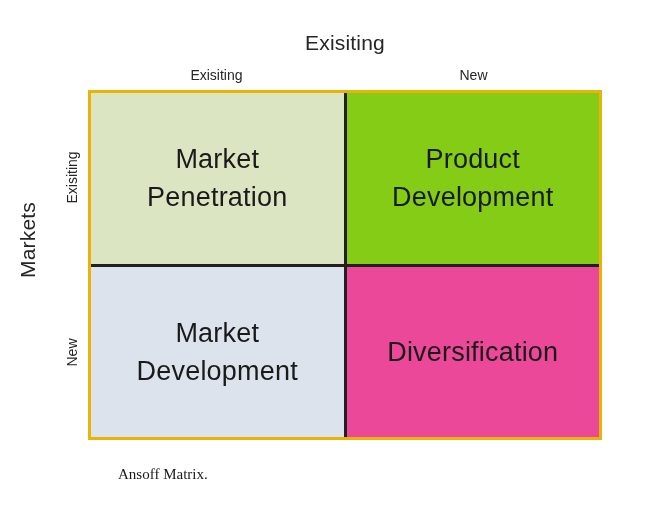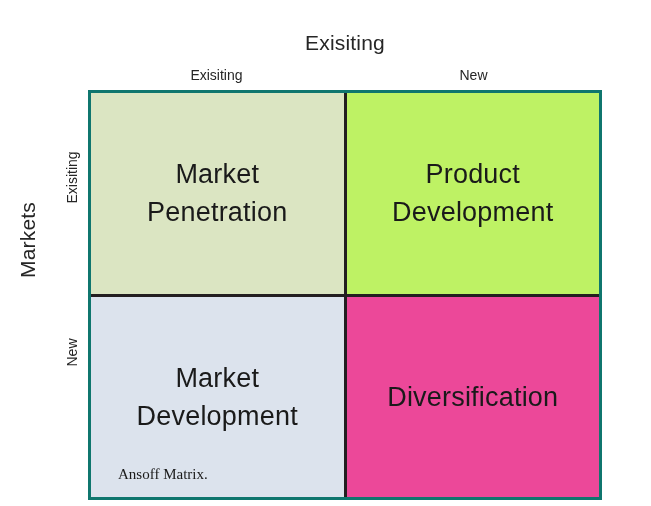--- a/index.html
+++ b/index.html
@@ -97,23 +97,23 @@
     line-height: 17px;
     color: #262626;
   }
 
   
   .matrix {
     position: absolute;
     left: 88px;
     top: 90px;
     width: 514px;
-    height: 410px;
+    height: 350px;
     box-sizing: border-box;
-    border: 3px solid #0f766e;
+    border: 3px solid #eab308;
     display: grid;
     grid-template-columns: 1fr 1fr;
     grid-template-rows: 1fr 1fr;
     background: #231f20;
     gap: 3px;
   }
   .cell {
     display: flex;
     align-items: center;
     justify-content: center;
@@ -159,21 +159,21 @@
   </div>
   <div class="row-header r1">
     <span>New</span>
   </div>
 </div>
 
 <div class="matrix">
   <div class="cell" style="background: rgb(219, 229, 194); color: rgb(26, 26, 26);">
     <span class="cell-text">Market<br>Penetration</span>
   </div>
-  <div class="cell" style="background: #bef264; color: rgb(26, 26, 26);">
+  <div class="cell" style="background: #84cc16; color: rgb(26, 26, 26);">
     <span class="cell-text">Product<br>Development</span>
   </div>
   <div class="cell" style="background: rgb(220, 227, 237); color: rgb(26, 26, 26);">
     <span class="cell-text">Market<br>Development</span>
   </div>
   <div class="cell" style="background: #ec4899; color: rgb(26, 26, 26);">
     <span class="cell-text">Diversification</span>
   </div>
 </div>
 

